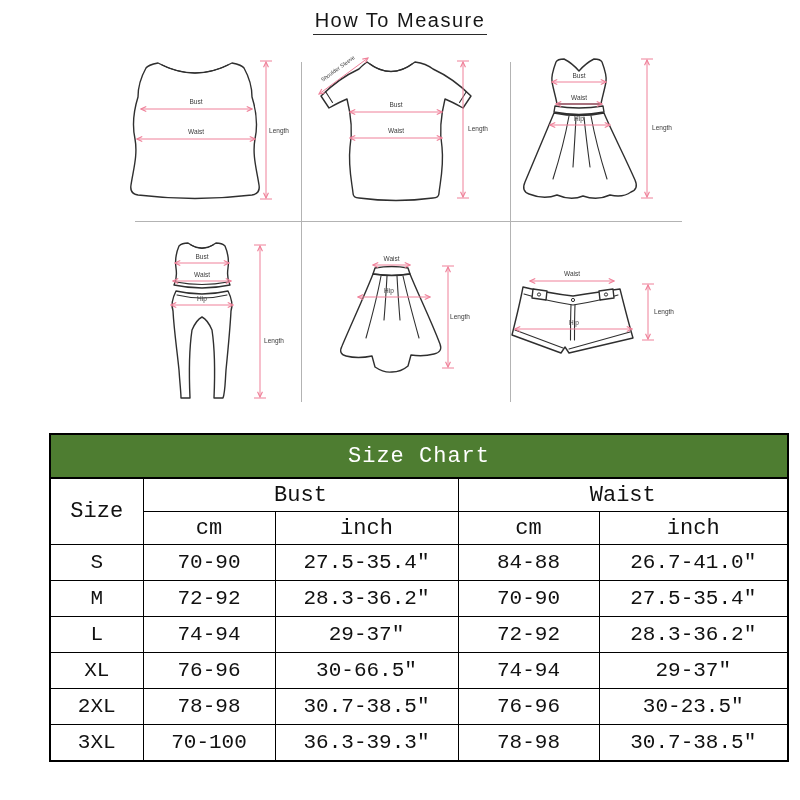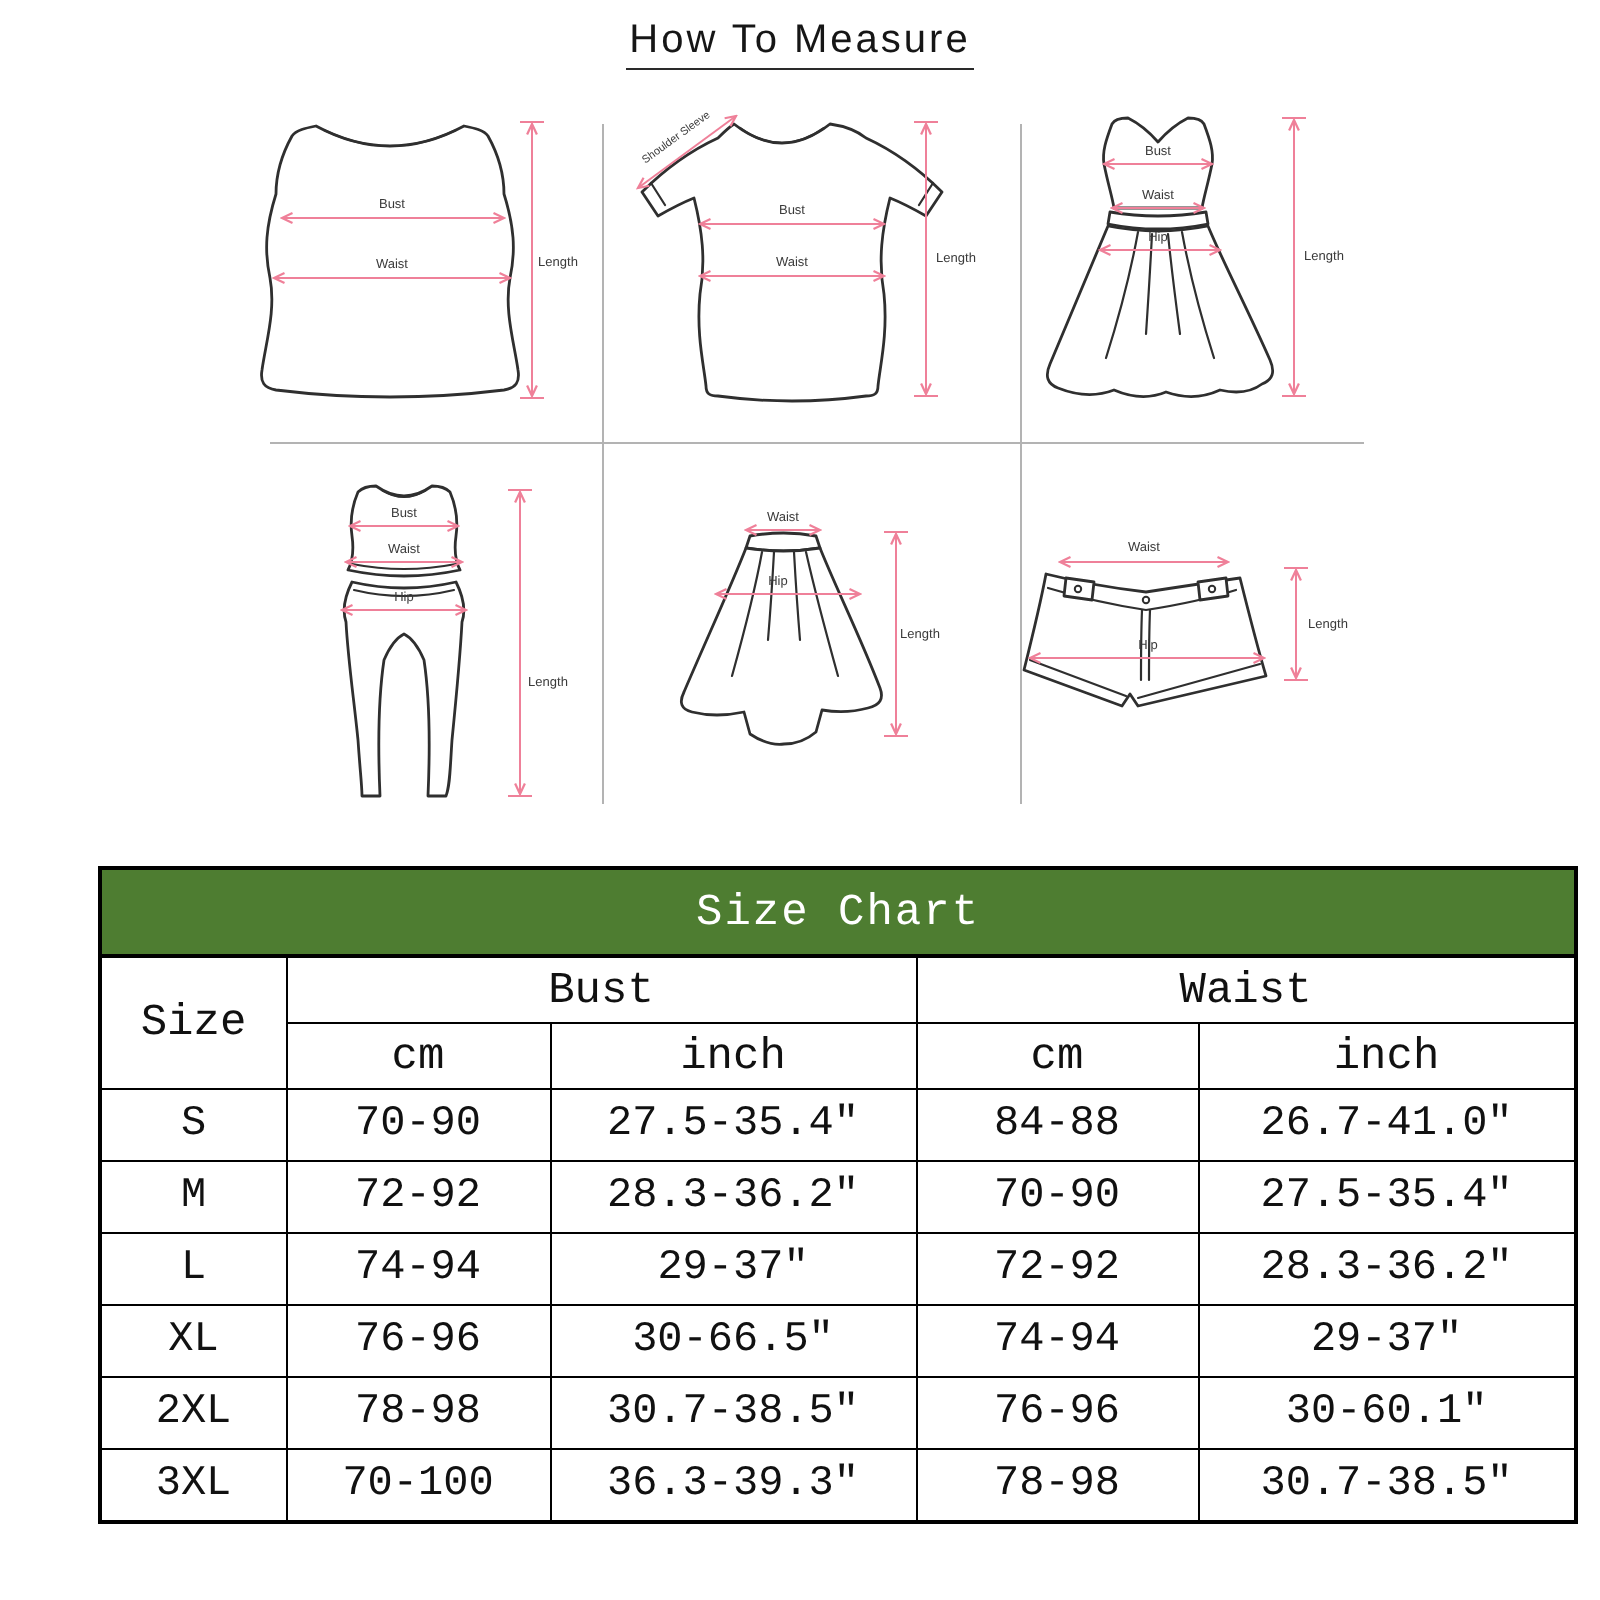--- a/index.html
+++ b/index.html
@@ -236,21 +236,21 @@
         <td>76-96</td>
         <td>30-66.5″</td>
         <td>74-94</td>
         <td>29-37″</td>
       </tr>
       <tr class="data-row">
         <td>2XL</td>
         <td>78-98</td>
         <td>30.7-38.5″</td>
         <td>76-96</td>
-        <td>30-60.1″</td>
+        <td>30-23.5″</td>
       </tr>
       <tr class="data-row">
         <td>3XL</td>
         <td>70-100</td>
         <td>36.3-39.3″</td>
         <td>78-98</td>
         <td>30.7-38.5″</td>
       </tr>
     </tbody>
   </table>

